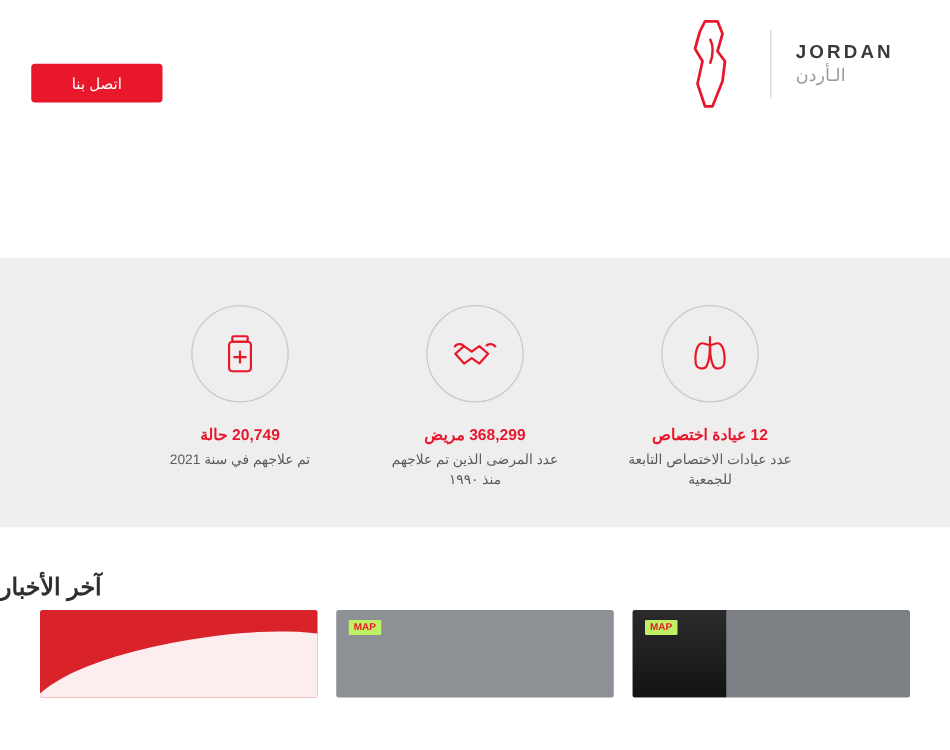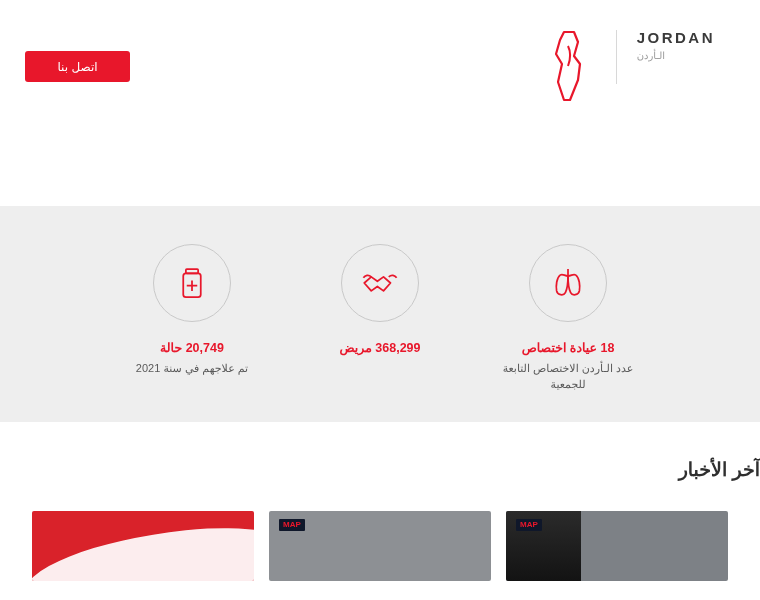--- a/index.html
+++ b/index.html
@@ -29,23 +29,24 @@
     color: #ffffff;
     border: none;
     border-radius: 3px;
     font-size: 12px;
     font-family: "Liberation Sans", sans-serif;
     cursor: pointer;
     letter-spacing: .5px;
   }
   .logo-wrap {
     position: absolute;
-    top: 30px;
+    top: 15px;
     right: 45px;
     display: flex;
+    align-items: center;
     gap: 20px;
     direction: ltr;
   }
   .logo-mark {
     width: 52px;
     height: 72px;
     position: relative;
   }
   .logo-divider {
     width: 1px;
@@ -58,21 +59,21 @@
     align-items: flex-start;
     line-height: 1.1;
   }
   .logo-text .en {
     font-size: 15px;
     letter-spacing: 2.5px;
     color: #3a3a3a;
     font-weight: bold;
   }
   .logo-text .ar {
-    font-size: 10px;
+    font-size: 14px;
     color: #9a9a9a;
     letter-spacing: 1px;
     margin-top: 3px;
   }
 
   
   .stats {
     background: #eeeeee;
     height: 216px;
     padding-top: 38px;
@@ -110,25 +111,25 @@
     font-size: 11px;
     line-height: 1.45;
   }
 
   
   .news {
     background: #ffffff;
     padding-top: 20px;
   }
   .news-title {
-    text-align: right;
+    text-align: left;
     font-size: 19px;
     font-weight: bold;
     color: #2f2f2f;
-    margin-bottom: 30px;
+    margin-bottom: 6px;
   }
   .news-row {
     display: flex;
     justify-content: center;
     gap: 15px;
     direction: rtl;
   }
   .news-card {
     width: 222px;
     height: 70px;
@@ -141,21 +142,21 @@
   .card3 { background: #f0f0f0; }
   .banner-dark {
     position: absolute;
     left: 0; top: 0; bottom: 0;
     width: 34%;
     background: linear-gradient(180deg,#2b2b2b,#131313);
   }
   .map-badge {
     position: absolute;
     top: 8px; left: 10px;
-    background: #0f172a;
+    background: #bef264;
     color: #e8172b;
     font-size: 8px;
     font-weight: bold;
     padding: 2px 4px;
     line-height: 1;
     border-radius: 1px;
   }
   .swoosh {
     position: absolute;
     top: -40px; left: -30px;
@@ -200,33 +201,34 @@
   <div class="stats-row">
 
     <div class="stat">
       <div class="stat-circle">
         <svg viewBox="0 0 48 48" width="42" height="42" aria-hidden="true">
           <path d="M24 8 v16" stroke="#e8172b" stroke-width="2" fill="none"></path>
           <path d="M24 16 c-4 0 -6 -3 -9 -1 -4 3 -5 12 -4 18 1 5 8 6 10 2 2 -4 3 -10 3 -19z" fill="none" stroke="#e8172b" stroke-width="2"></path>
           <path d="M24 16 c4 0 6 -3 9 -1 4 3 5 12 4 18 -1 5 -8 6 -10 2 -2 -4 -3 -10 -3 -19z" fill="none" stroke="#e8172b" stroke-width="2"></path>
         </svg>
       </div>
-      <div class="stat-value">18 عيادة اختصاص</div>
-      <div class="stat-label">عدد الـأردن الاختصاص التابعة للجمعية</div>
+      <div class="stat-value">12 عيادة اختصاص</div>
+      <div class="stat-label">عدد عيادات الاختصاص التابعة للجمعية</div>
     </div>
 
     <div class="stat">
       <div class="stat-circle">
         <svg viewBox="0 0 48 48" width="42" height="42" aria-hidden="true">
           <path d="M6 24 l8 -7 7 5 7 -5 8 7 -8 9 -7 -5 -7 5z" fill="none" stroke="#e8172b" stroke-width="2" stroke-linejoin="round"></path>
           <path d="M14 17 c-3 -3 -7 -2 -9 1" fill="none" stroke="#e8172b" stroke-width="2"></path>
           <path d="M34 17 c3 -3 7 -2 9 1" fill="none" stroke="#e8172b" stroke-width="2"></path>
         </svg>
       </div>
       <div class="stat-value">368,299 مريض</div>
+      <div class="stat-label">عدد المرضى الذين تم علاجهم منذ ١٩٩٠</div>
     </div>
 
     <div class="stat">
       <div class="stat-circle">
         <svg viewBox="0 0 48 48" width="42" height="42" aria-hidden="true">
           <rect x="17" y="8" width="14" height="5" rx="1" fill="none" stroke="#e8172b" stroke-width="2"></rect>
           <rect x="14" y="13" width="20" height="27" rx="3" fill="none" stroke="#e8172b" stroke-width="2"></rect>
           <path d="M24 21 v12 M18 27 h12" stroke="#e8172b" stroke-width="2" fill="none"></path>
         </svg>
       </div>

